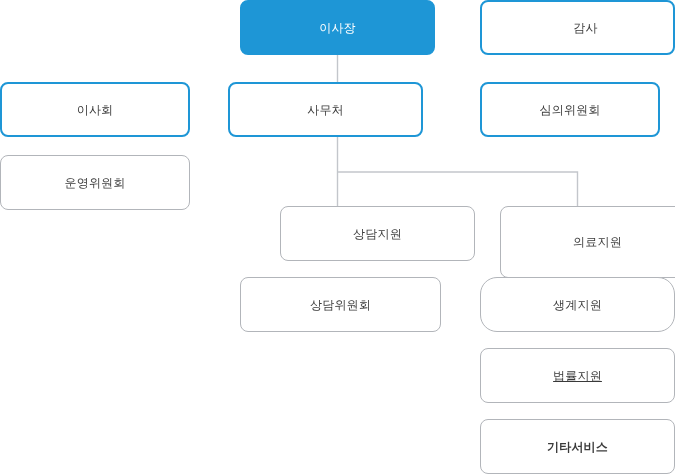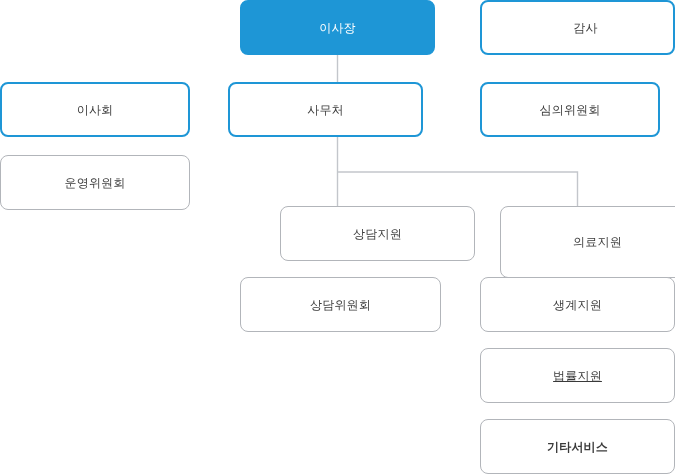--- a/index.html
+++ b/index.html
@@ -92,21 +92,21 @@
       </div>
       <div class="node style-outline-gray" style="left: 240px; top: 206px; width: 195px; height: 55px; margin-left: 40px;">
         <span class="node-label">상담지원</span>
       </div>
       <div class="node style-outline-gray" style="left: 500px; top: 206px; width: 195px; height: 72px;">
         <span class="node-label">의료지원</span>
       </div>
       <div class="node style-outline-gray" style="left: 240px; top: 277px; width: 201px; height: 55px;">
         <span class="node-label">상담위원회</span>
       </div>
-      <div class="node style-outline-gray" style="left: 480px; top: 277px; width: 195px; height: 55px;">
+      <div class="node style-outline-gray" style="left: 480px; top: 277px; width: 195px; height: 55px; border-radius: 17px;">
         <span class="node-label">생계지원</span>
       </div>
       <div class="node style-outline-gray" style="left: 480px; top: 348px; width: 195px; height: 55px; text-decoration: underline;">
         <span class="node-label">법률지원</span>
       </div>
       <div class="node style-outline-gray" style="left: 480px; top: 419px; width: 195px; height: 55px; font-weight: bold;">
         <span class="node-label">기타서비스</span>
       </div>
     </div>
 

